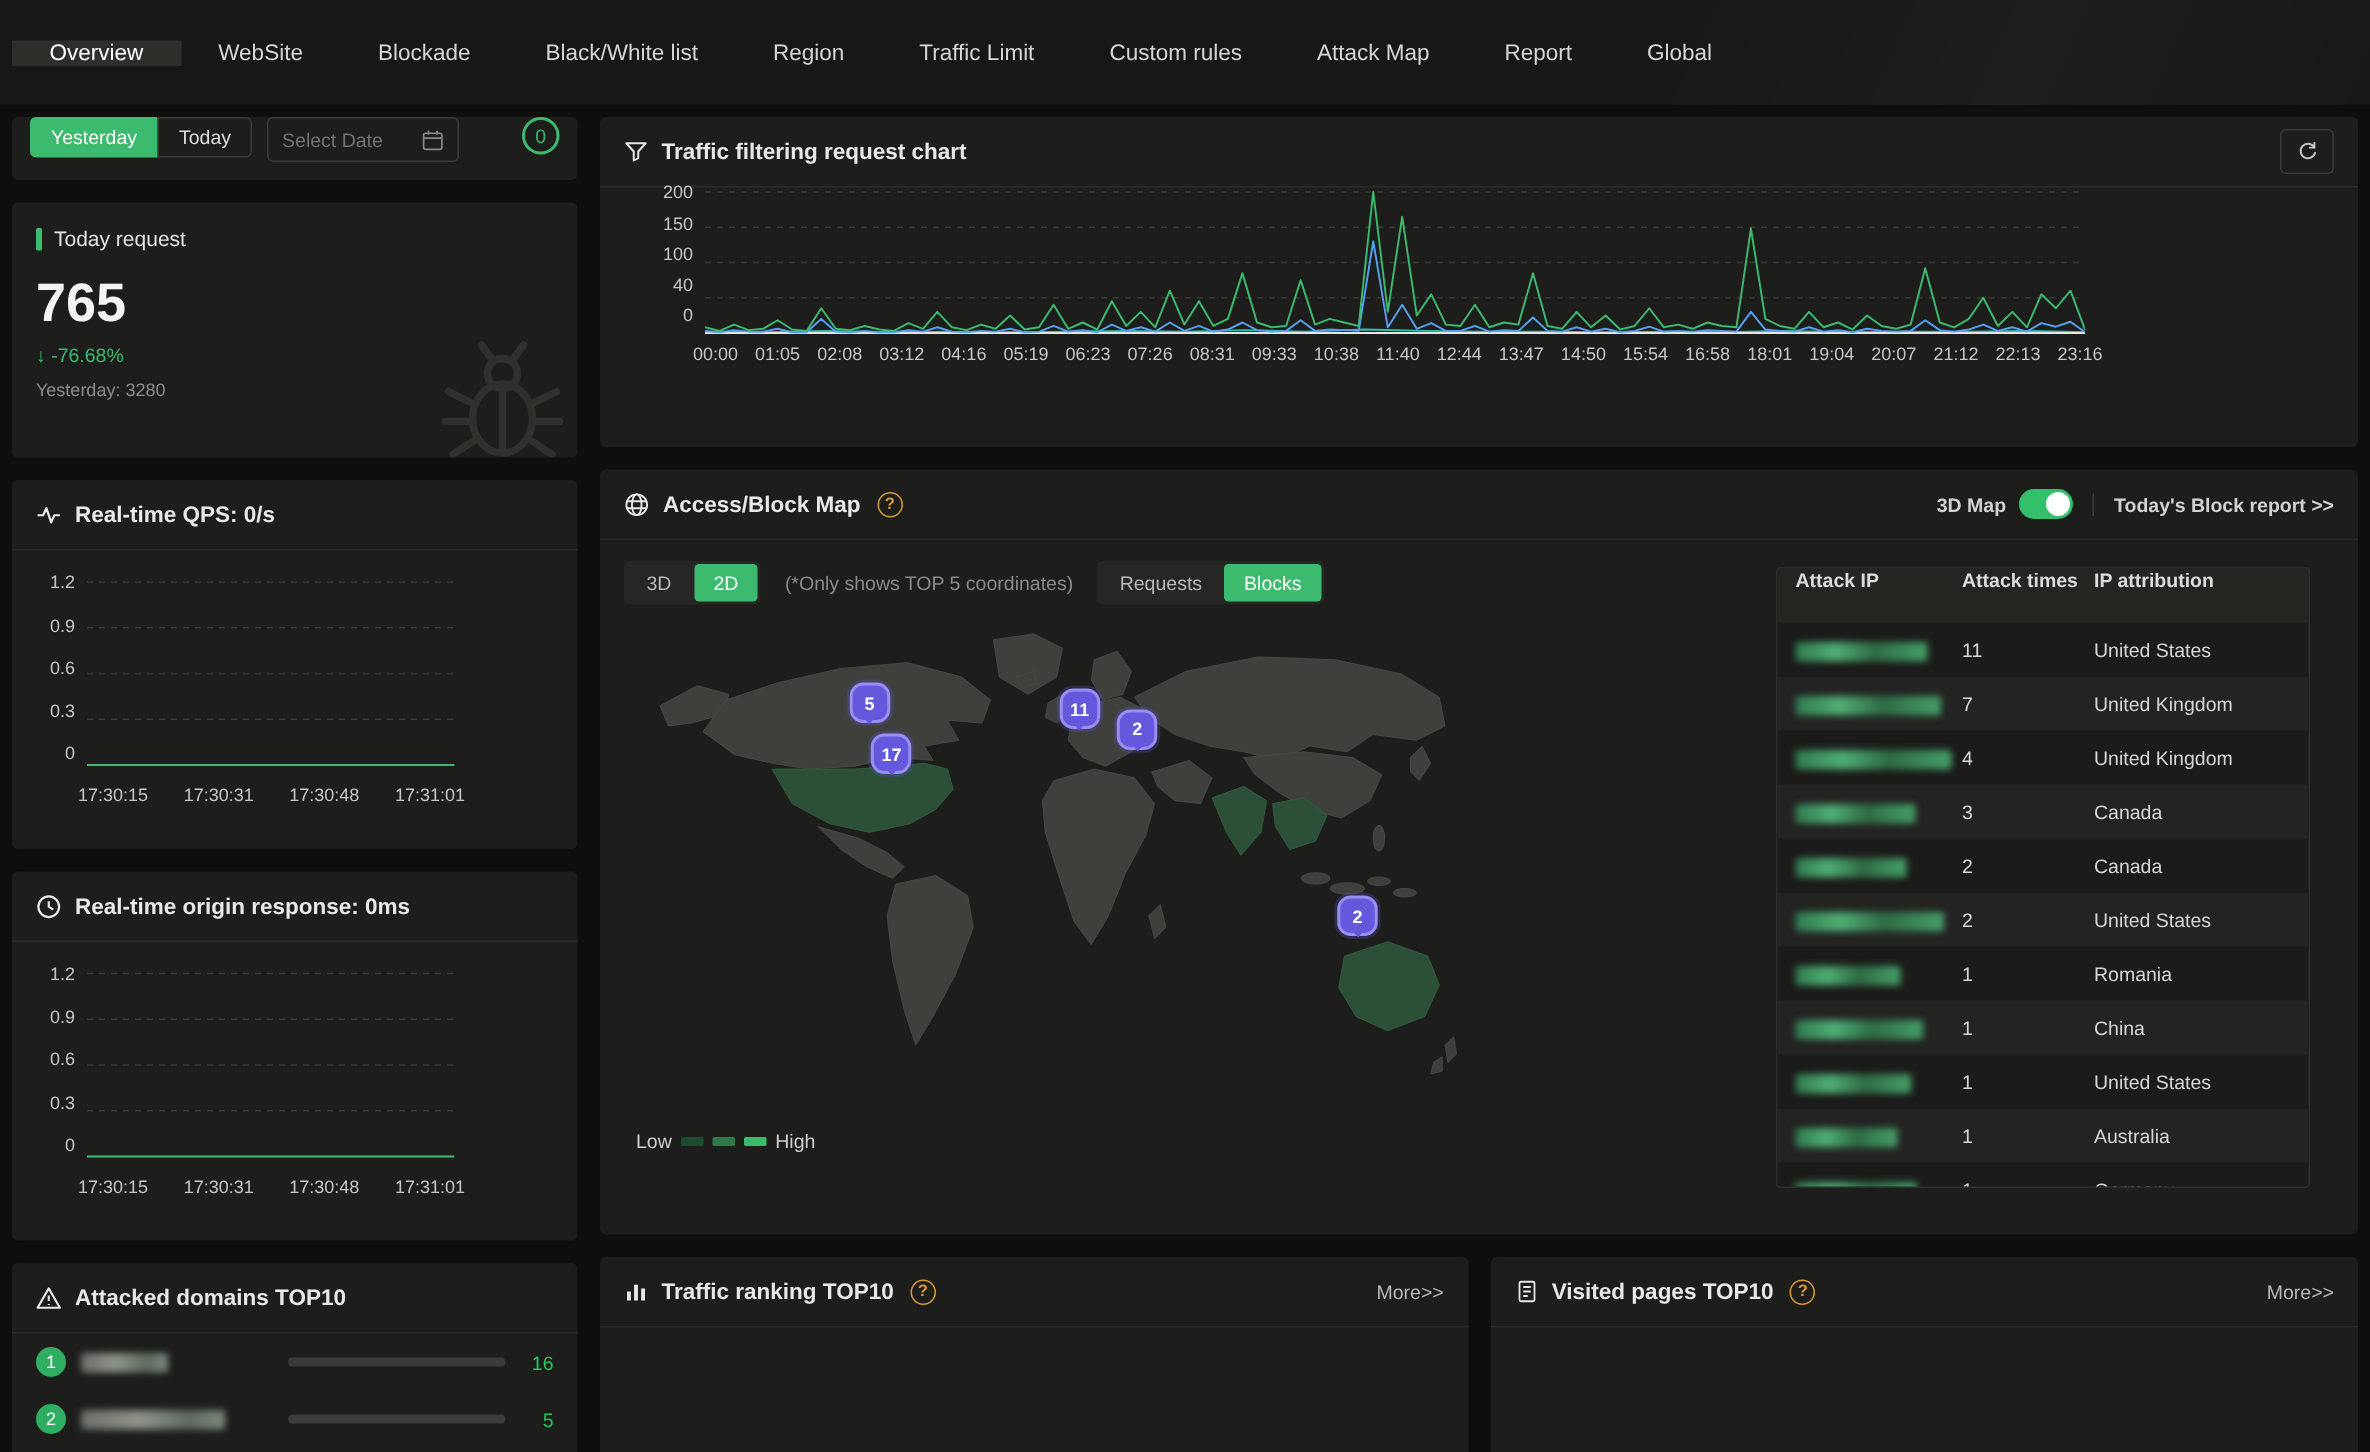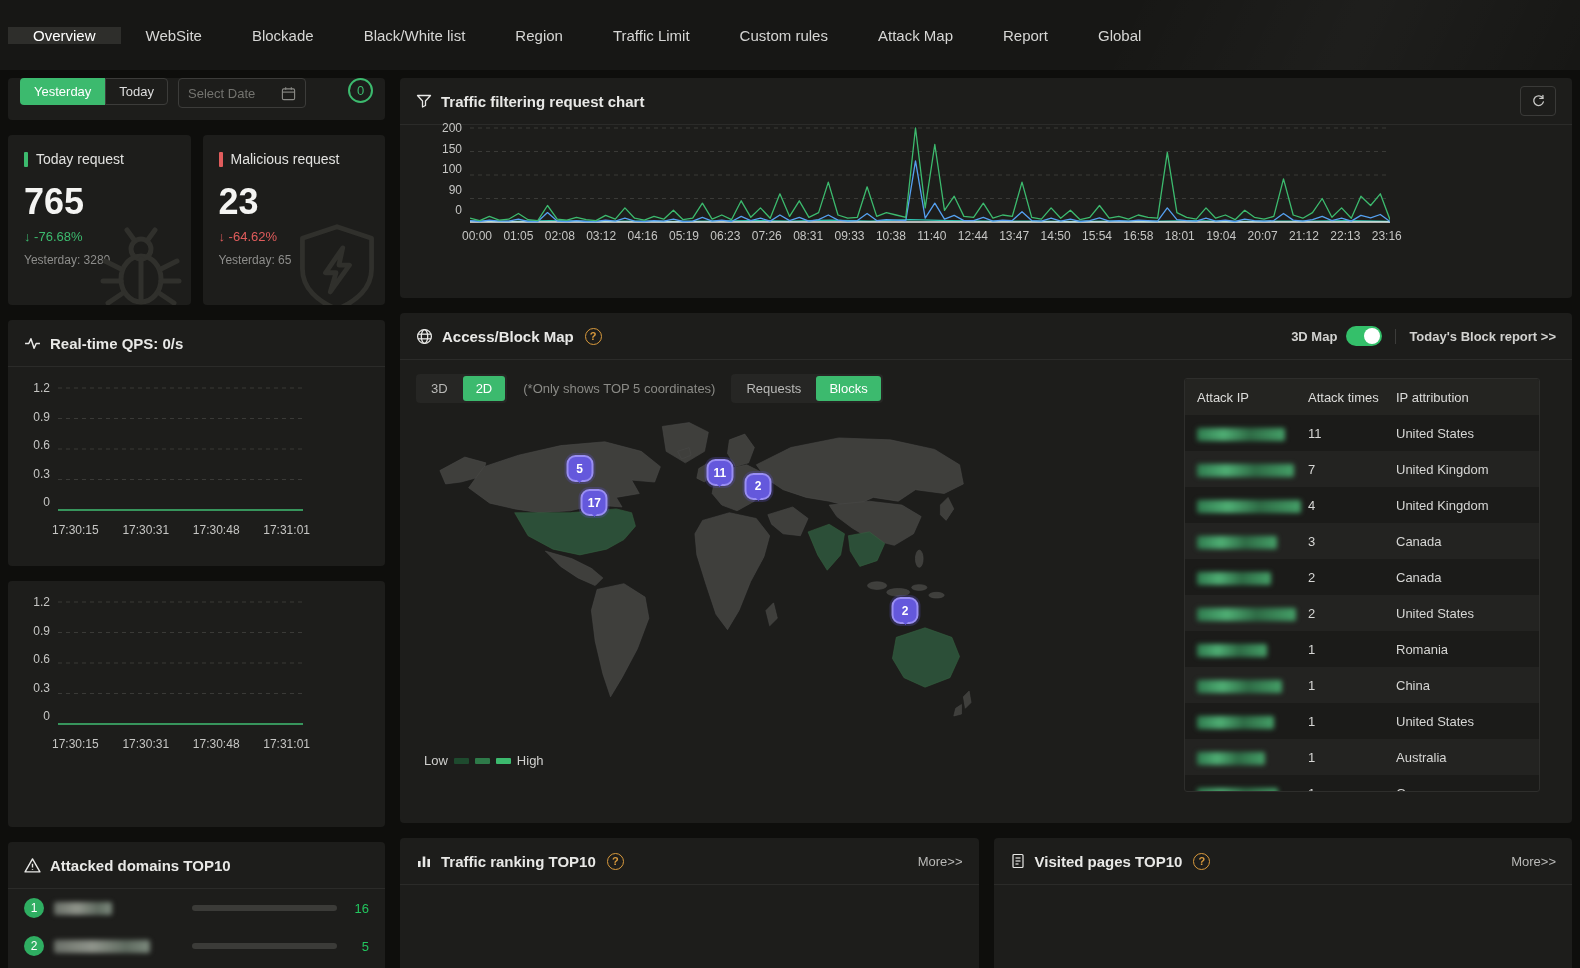--- a/index.html
+++ b/index.html
@@ -90,21 +90,21 @@
   .map-box{position:relative;width:565px;height:326px;margin:10px 0 0 6px}
   .map-box svg{width:100%;height:100%;display:block}
   .pin{position:absolute;transform:translate(-50%,-100%);min-width:27px;height:27px;padding:0 4px;background:#6458dc;border:2px solid #998ef2;border-radius:9px;color:#fff;font-size:12px;font-weight:bold;display:flex;align-items:center;justify-content:center;box-shadow:0 0 0 2px rgba(90,80,190,.30);cursor:pointer}
   .pin::after{content:'';position:absolute;left:50%;bottom:-8px;transform:translateX(-50%);border:5px solid transparent;border-top:6px solid #6458dc}
   .map-legend{display:flex;align-items:center;gap:6px;margin:14px 0 0 8px;font-size:13px;color:#cfcfcd}
   .map-legend i{width:15px;height:6px;border-radius:1px;display:inline-block}
   .sw1{background:#1e4a2e}.sw2{background:#2e7a49}.sw3{background:#3cba6e}
 
   
   .attack-table{flex:none;width:356px;height:414px;margin:18px 32px 0 0;border:1px solid #2e2e2c;border-radius:3px;overflow:hidden;background:#1b1b19;font-size:13px}
-  .t-head{display:flex;align-items:center;height:36px;background:#242421;color:#dcdcda;font-weight:normal}
+  .t-head{display:flex;align-items:flex-start;height:36px;background:#242421;color:#dcdcda;font-weight:bold}
   .t-row{display:flex;align-items:center;height:36px;color:#d6d6d4}
   .t-row:nth-child(even){background:#232321}
   .c0{width:123px;padding-left:12px}.c1{width:88px}.c2{flex:1}
   .blur-ip{display:inline-block;height:13px;border-radius:2px;filter:blur(2.5px);vertical-align:middle;background:linear-gradient(90deg,#2f7a4e,#4fae74 30%,#2e6b45 60%,#49a express06b);background:linear-gradient(90deg,#2f7a4e,#4fae74 30%,#2e6b45 60%,#45a068)}
 
   
   .bottom-row{display:flex;gap:15px;flex:1;min-height:128px}
   .bottom-row .card{flex:1}
 </style>
 </head>
@@ -160,33 +160,20 @@
           <line x1="44" y1="26" x2="36" y2="15"></line>
             <line x1="56" y1="26" x2="64" y2="15"></line>
           <line x1="30" y1="54" x2="14" y2="46"></line>
             <line x1="30" y1="66" x2="12" y2="66"></line>
             <line x1="32" y1="78" x2="17" y2="88"></line>
           <line x1="70" y1="54" x2="86" y2="46"></line>
             <line x1="70" y1="66" x2="88" y2="66"></line>
             <line x1="68" y1="78" x2="83" y2="88"></line>
         </svg>
       </section>
-      <section class="card stat-card">
-        <div class="stat-title">
-            <span class="bar red"></span>
-            <span>Malicious request</span>
-          </div>
-        <div class="stat-value">23</div>
-        <div class="stat-delta red">↓ -64.62%</div>
-        <div class="stat-yesterday">Yesterday: 65</div>
-        <svg class="watermark" width="96" height="96" viewBox="0 0 100 100" fill="none" stroke="#30302c" stroke-width="5" stroke-linejoin="round">
-          <path d="M50 8 L86 20 V52 C86 72 70 86 50 94 C30 86 14 72 14 52 V20 Z"></path>
-          <path d="M56 30 L38 56 H49 L43 76 L63 48 H52 Z"></path>
-        </svg>
-      </section>
     </div>
 
     <section class="card mini-card">
       <header class="card-head">
         <svg width="17" height="17" viewBox="0 0 16 16" fill="none" stroke="#e8e8e6" stroke-width="1.4" stroke-linejoin="round">
             <polyline points="1,8 4.5,8 6.5,3.5 9.5,12.5 11.5,8 15,8"></polyline>
           </svg>
         <span class="card-title">Real-time QPS: 0/s</span>
       </header>
       <div class="mini-chart" id="qps-chart">
@@ -212,20 +199,27 @@
           <div class="x-labels">
             <span>17:30:15</span>
             <span>17:30:31</span>
             <span>17:30:48</span>
             <span>17:31:01</span>
           </div>
         </div>
     </section>
 
     <section class="card mini-card">
+      <header class="card-head">
+        <svg width="17" height="17" viewBox="0 0 16 16" fill="none" stroke="#e8e8e6" stroke-width="1.4">
+            <circle cx="8" cy="8" r="6.5"></circle>
+            <path d="M8 4.5 V8 L10.8 9.8"></path>
+          </svg>
+        <span class="card-title">Real-time origin response: 0ms</span>
+      </header>
       <div class="mini-chart" id="origin-chart">
           <div class="mini-wrap">
             <div class="y-labels">
               <span>1.2</span>
               <span>0.9</span>
               <span>0.6</span>
               <span>0.3</span>
               <span>0</span>
             </div>
             <div class="mini-plot">
@@ -288,21 +282,21 @@
               <path d="M13.2 8.4 A5.2 5.2 0 1 1 12.6 4.4"></path>
               <polyline points="12.7,1.4 12.7,4.7 9.4,4.7"></polyline>
             </svg>
         </button>
       </header>
       <div class="traffic-chart">
         <div class="t-y" id="traffic-y">
             <span>200</span>
             <span>150</span>
             <span>100</span>
-            <span>90</span>
+            <span>40</span>
             <span>0</span>
           </div>
         <div class="t-plot">
           <svg id="traffic-svg" viewBox="0 0 920 96" preserveAspectRatio="none">
               <line x1="0" y1="71.5" x2="920" y2="71.5" stroke="#3a3a37" stroke-width="1" stroke-dasharray="4 4"></line>
               <line x1="0" y1="48.0" x2="920" y2="48.0" stroke="#3a3a37" stroke-width="1" stroke-dasharray="4 4"></line>
               <line x1="0" y1="24.5" x2="920" y2="24.5" stroke="#3a3a37" stroke-width="1" stroke-dasharray="4 4"></line>
               <line x1="0" y1="1.0" x2="920" y2="1.0" stroke="#3a3a37" stroke-width="1" stroke-dasharray="4 4"></line>
               <line x1="0" y1="95" x2="920" y2="95" stroke="#3a3a37" stroke-width="1"></line>
               <polyline points="0.0,94.1 40.0,94.5 80.0,93.6 120.0,94.5 160.0,94.1 200.0,94.5 240.0,94.1 280.0,93.6 320.0,94.1 360.0,93.1 400.0,94.1 440.0,92.7 480.0,93.6 520.0,94.1 560.0,94.1 600.0,94.5 640.0,94.1 680.0,94.5 720.0,93.6 760.0,94.5 800.0,94.1 840.0,94.1 880.0,93.6 920.0,94.5" fill="none" stroke="#2fc4b2" stroke-width="1.3" stroke-linejoin="round"></polyline>

